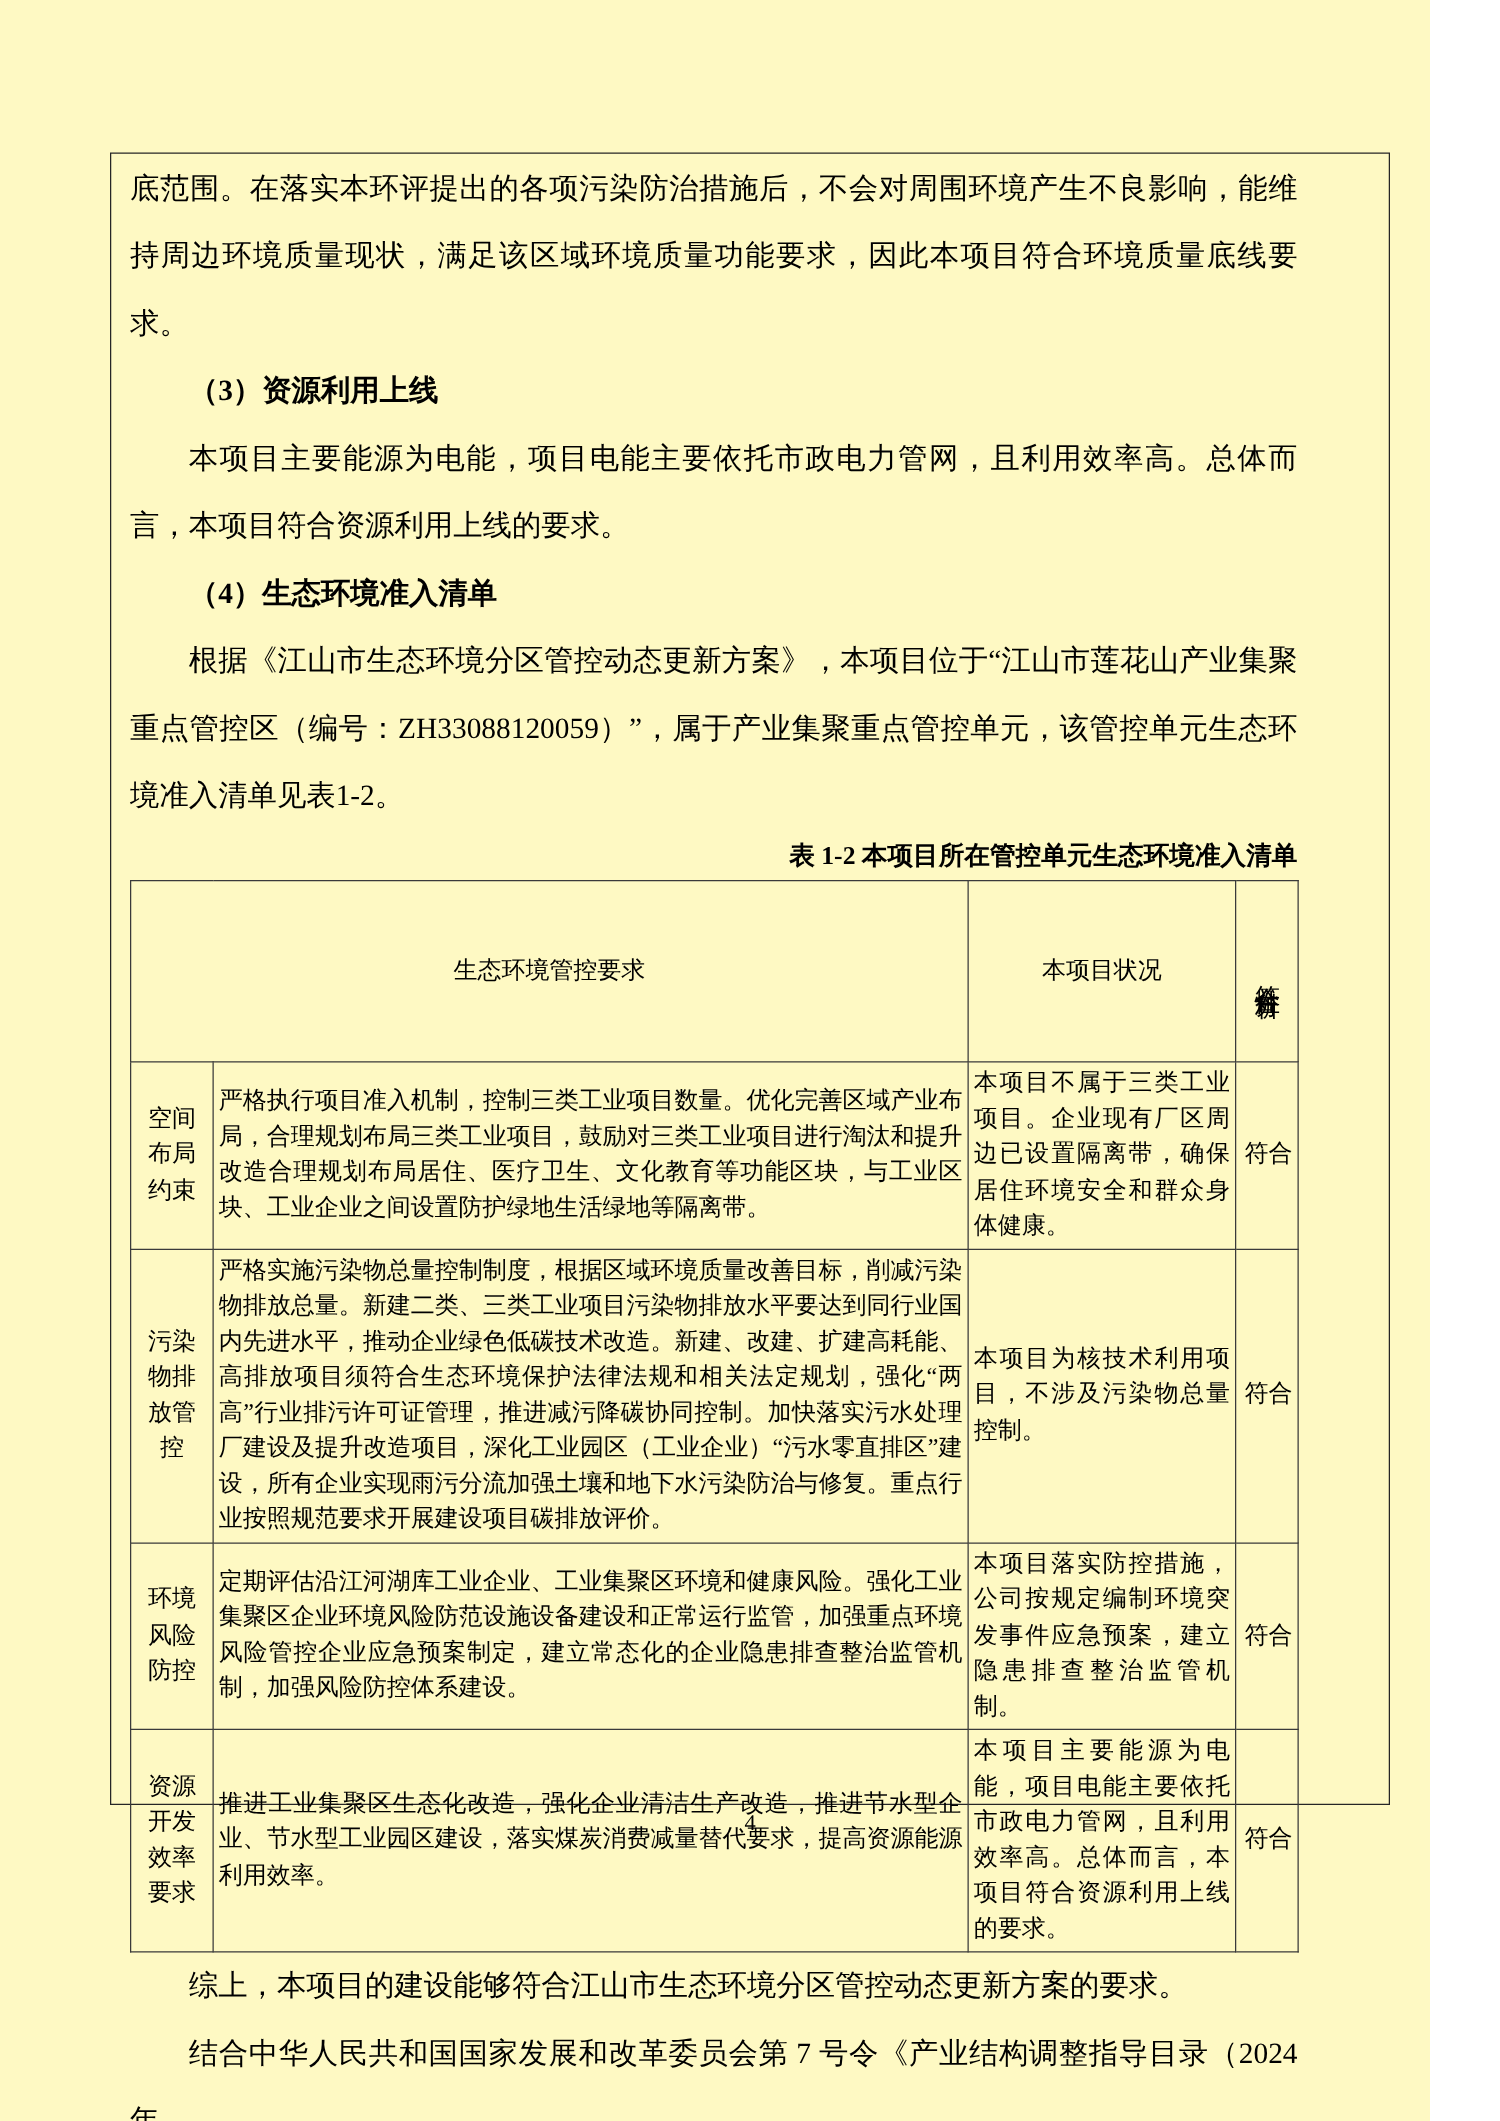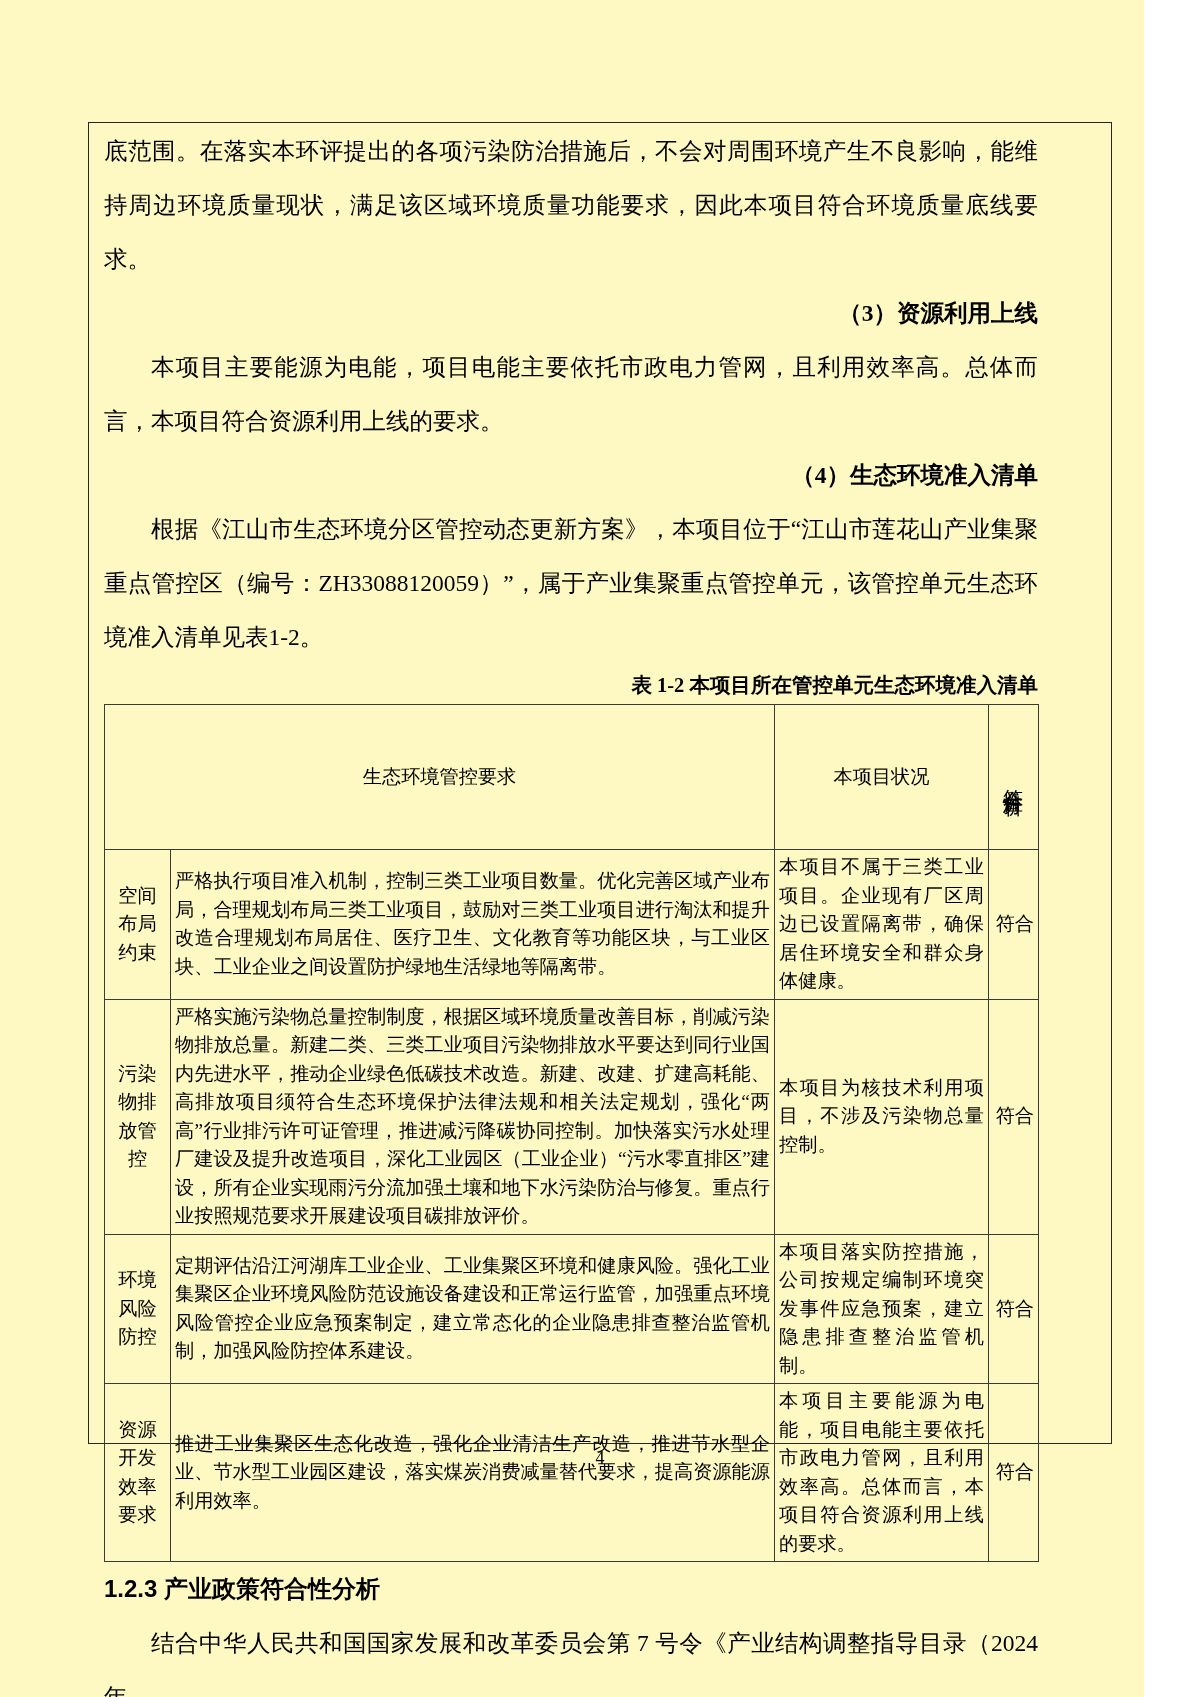--- a/index.html
+++ b/index.html
@@ -45,21 +45,20 @@
   }
   p.indent2 {
     text-indent: 2em;
   }
   h3.sub-head {
     margin: 0;
     font-size: 23.5px;
     line-height: 54px;
     font-weight: bold;
     text-indent: 2em;
-    text-align: right;
   }
   h2.section-head {
     margin: 0;
     font-size: 24px;
     line-height: 54px;
     font-weight: bold;
     font-family: "Liberation Sans", sans-serif;
   }
   .table-caption {
     margin: 6px 0 4px 0;
@@ -207,20 +206,20 @@
         </tr>
         <tr>
           <td class="cat">资源开发效率要求</td>
           <td class="req">推进工业集聚区生态化改造，强化企业清洁生产改造，推进节水型企业、节水型工业园区建设，落实煤炭消费减量替代要求，提高资源能源利用效率。</td>
           <td class="stat">本项目主要能源为电能，项目电能主要依托市政电力管网，且利用效率高。总体而言，本项目符合资源利用上线的要求。</td>
           <td class="comp">符合</td>
         </tr>
       </tbody>
     </table>
 
-
-    <h2 class="section-head">1.2.3 产业政策符合性分析</h2>
+    <p class="after-table">综上，本项目的建设能够符合江山市生态环境分区管控动态更新方案的要求。</p>
+
 
     <p class="body-text indent2">结合中华人民共和国国家发展和改革委员会第 7 号令《产业结构调整指导目录（2024 年</p>
   </div>
 
   <div class="page-number">4</div>
 </div>
 
 </body></html>

